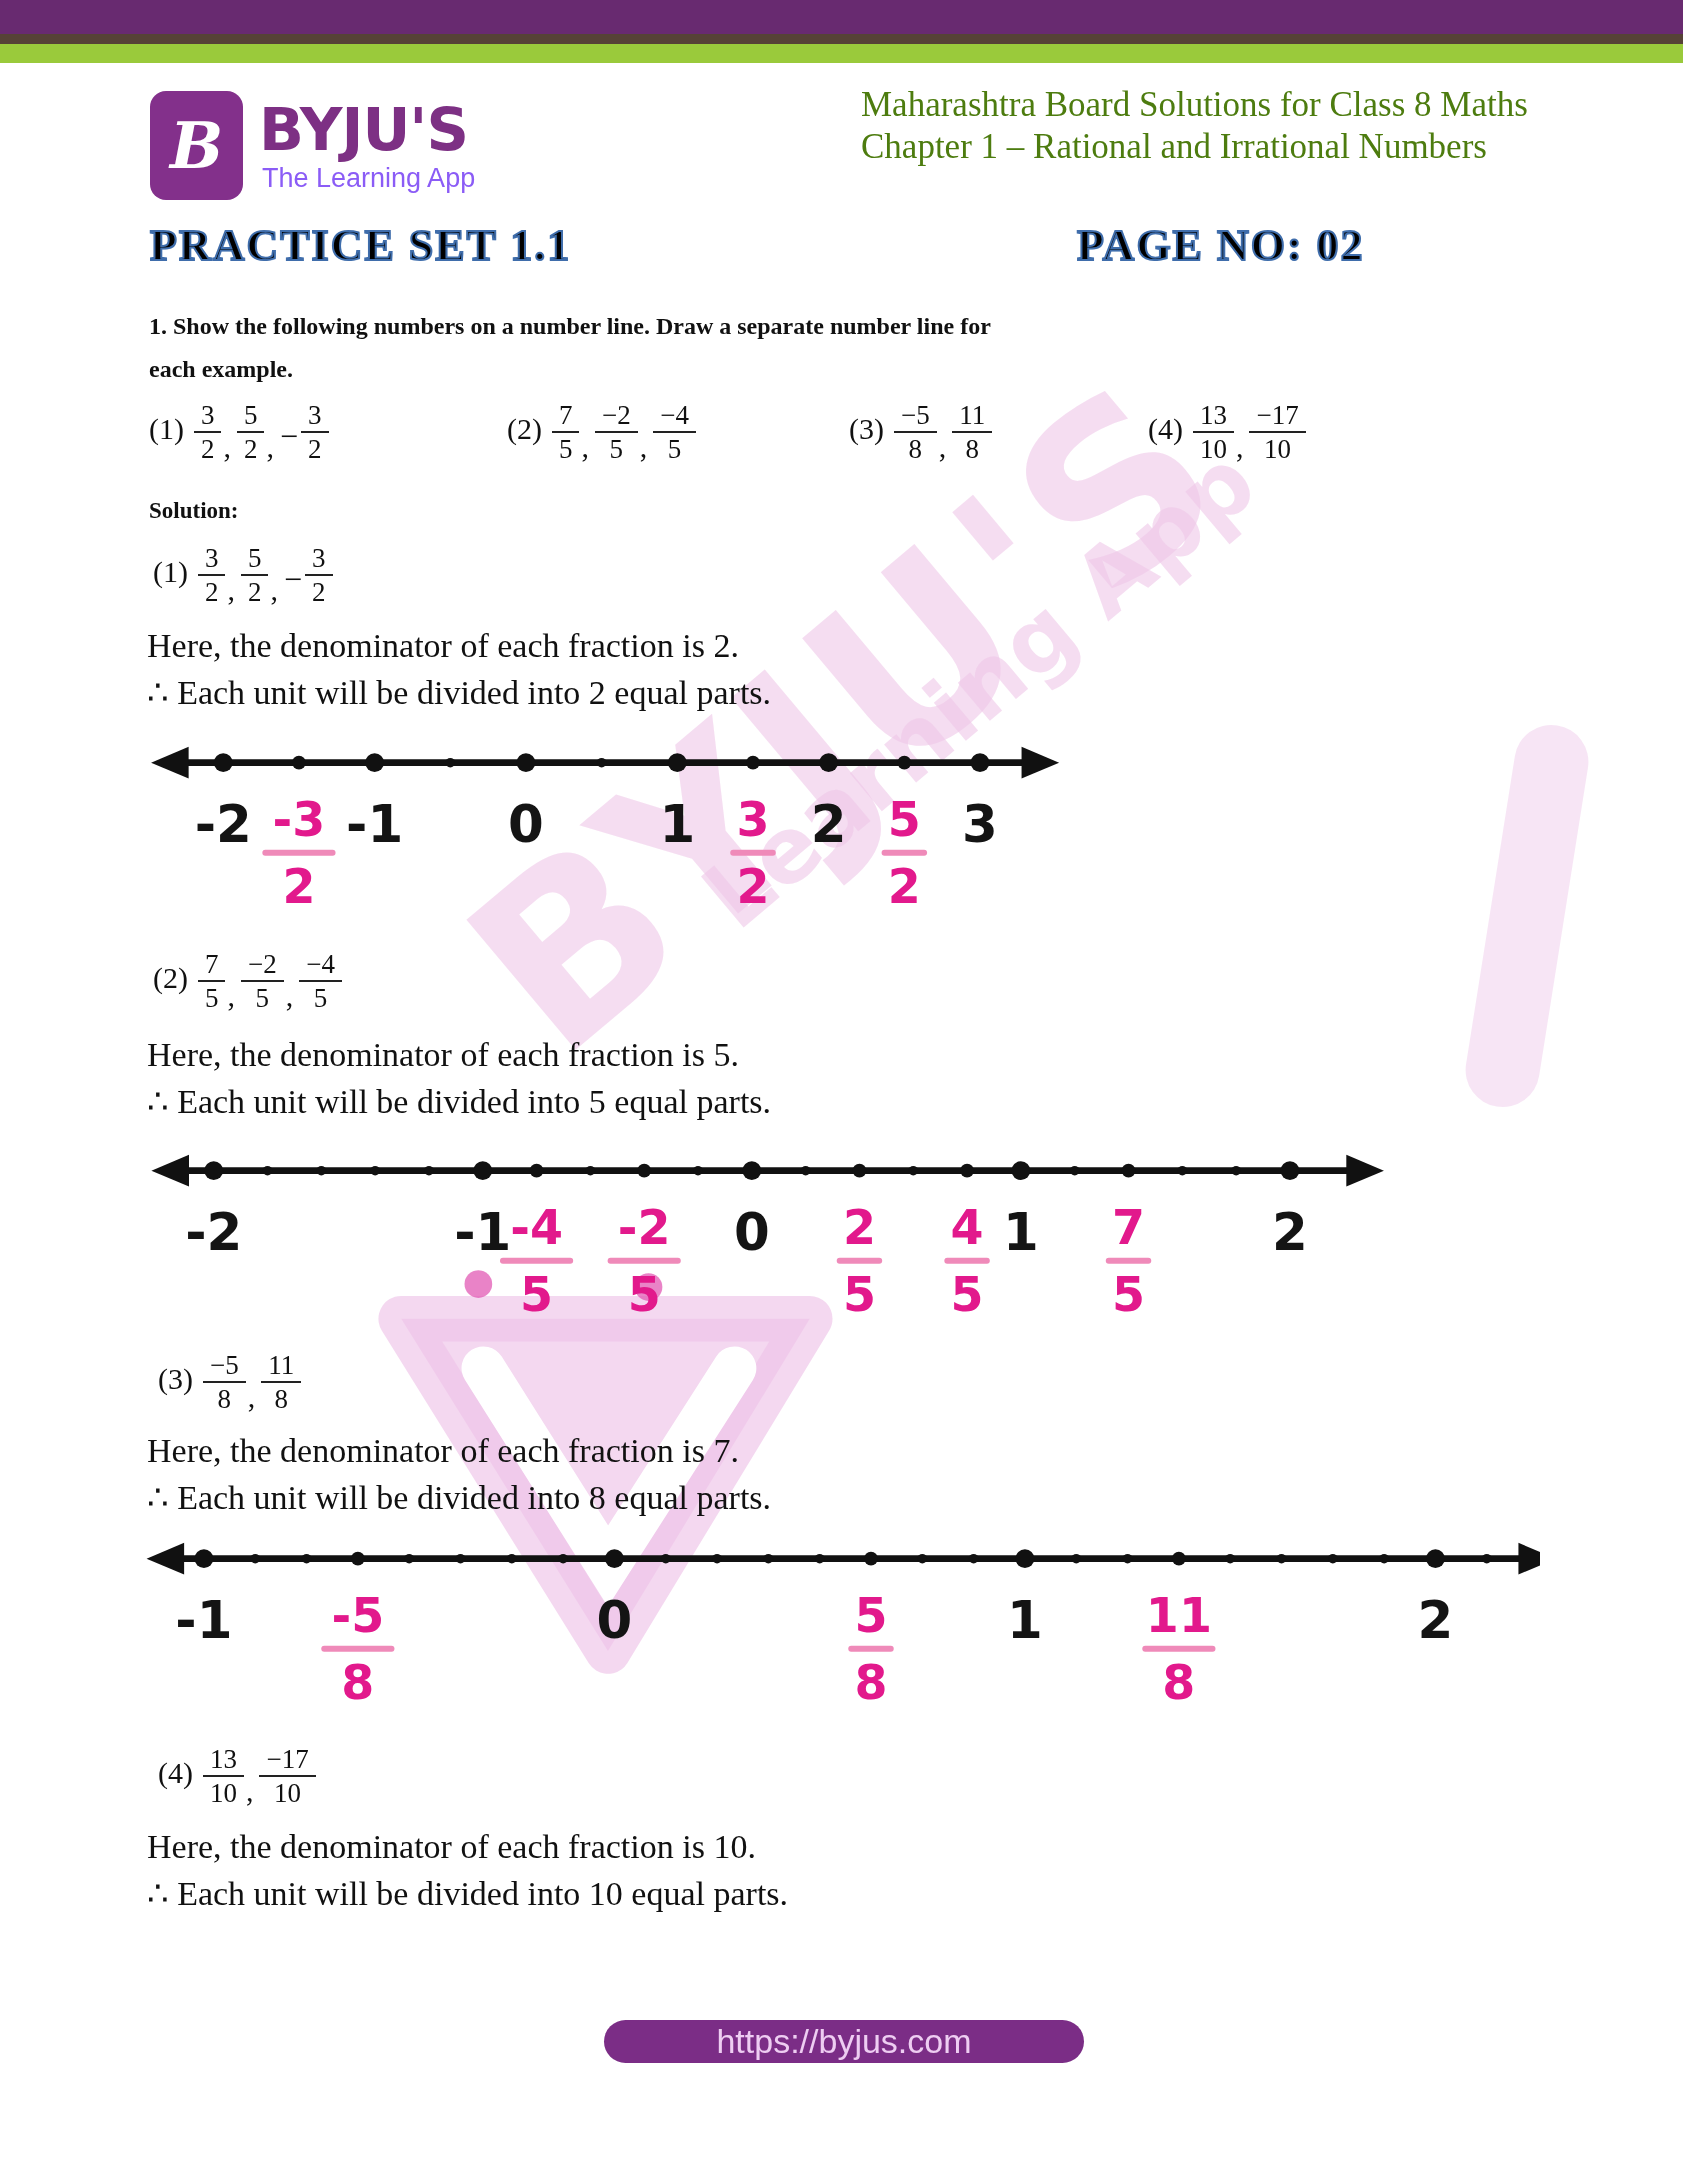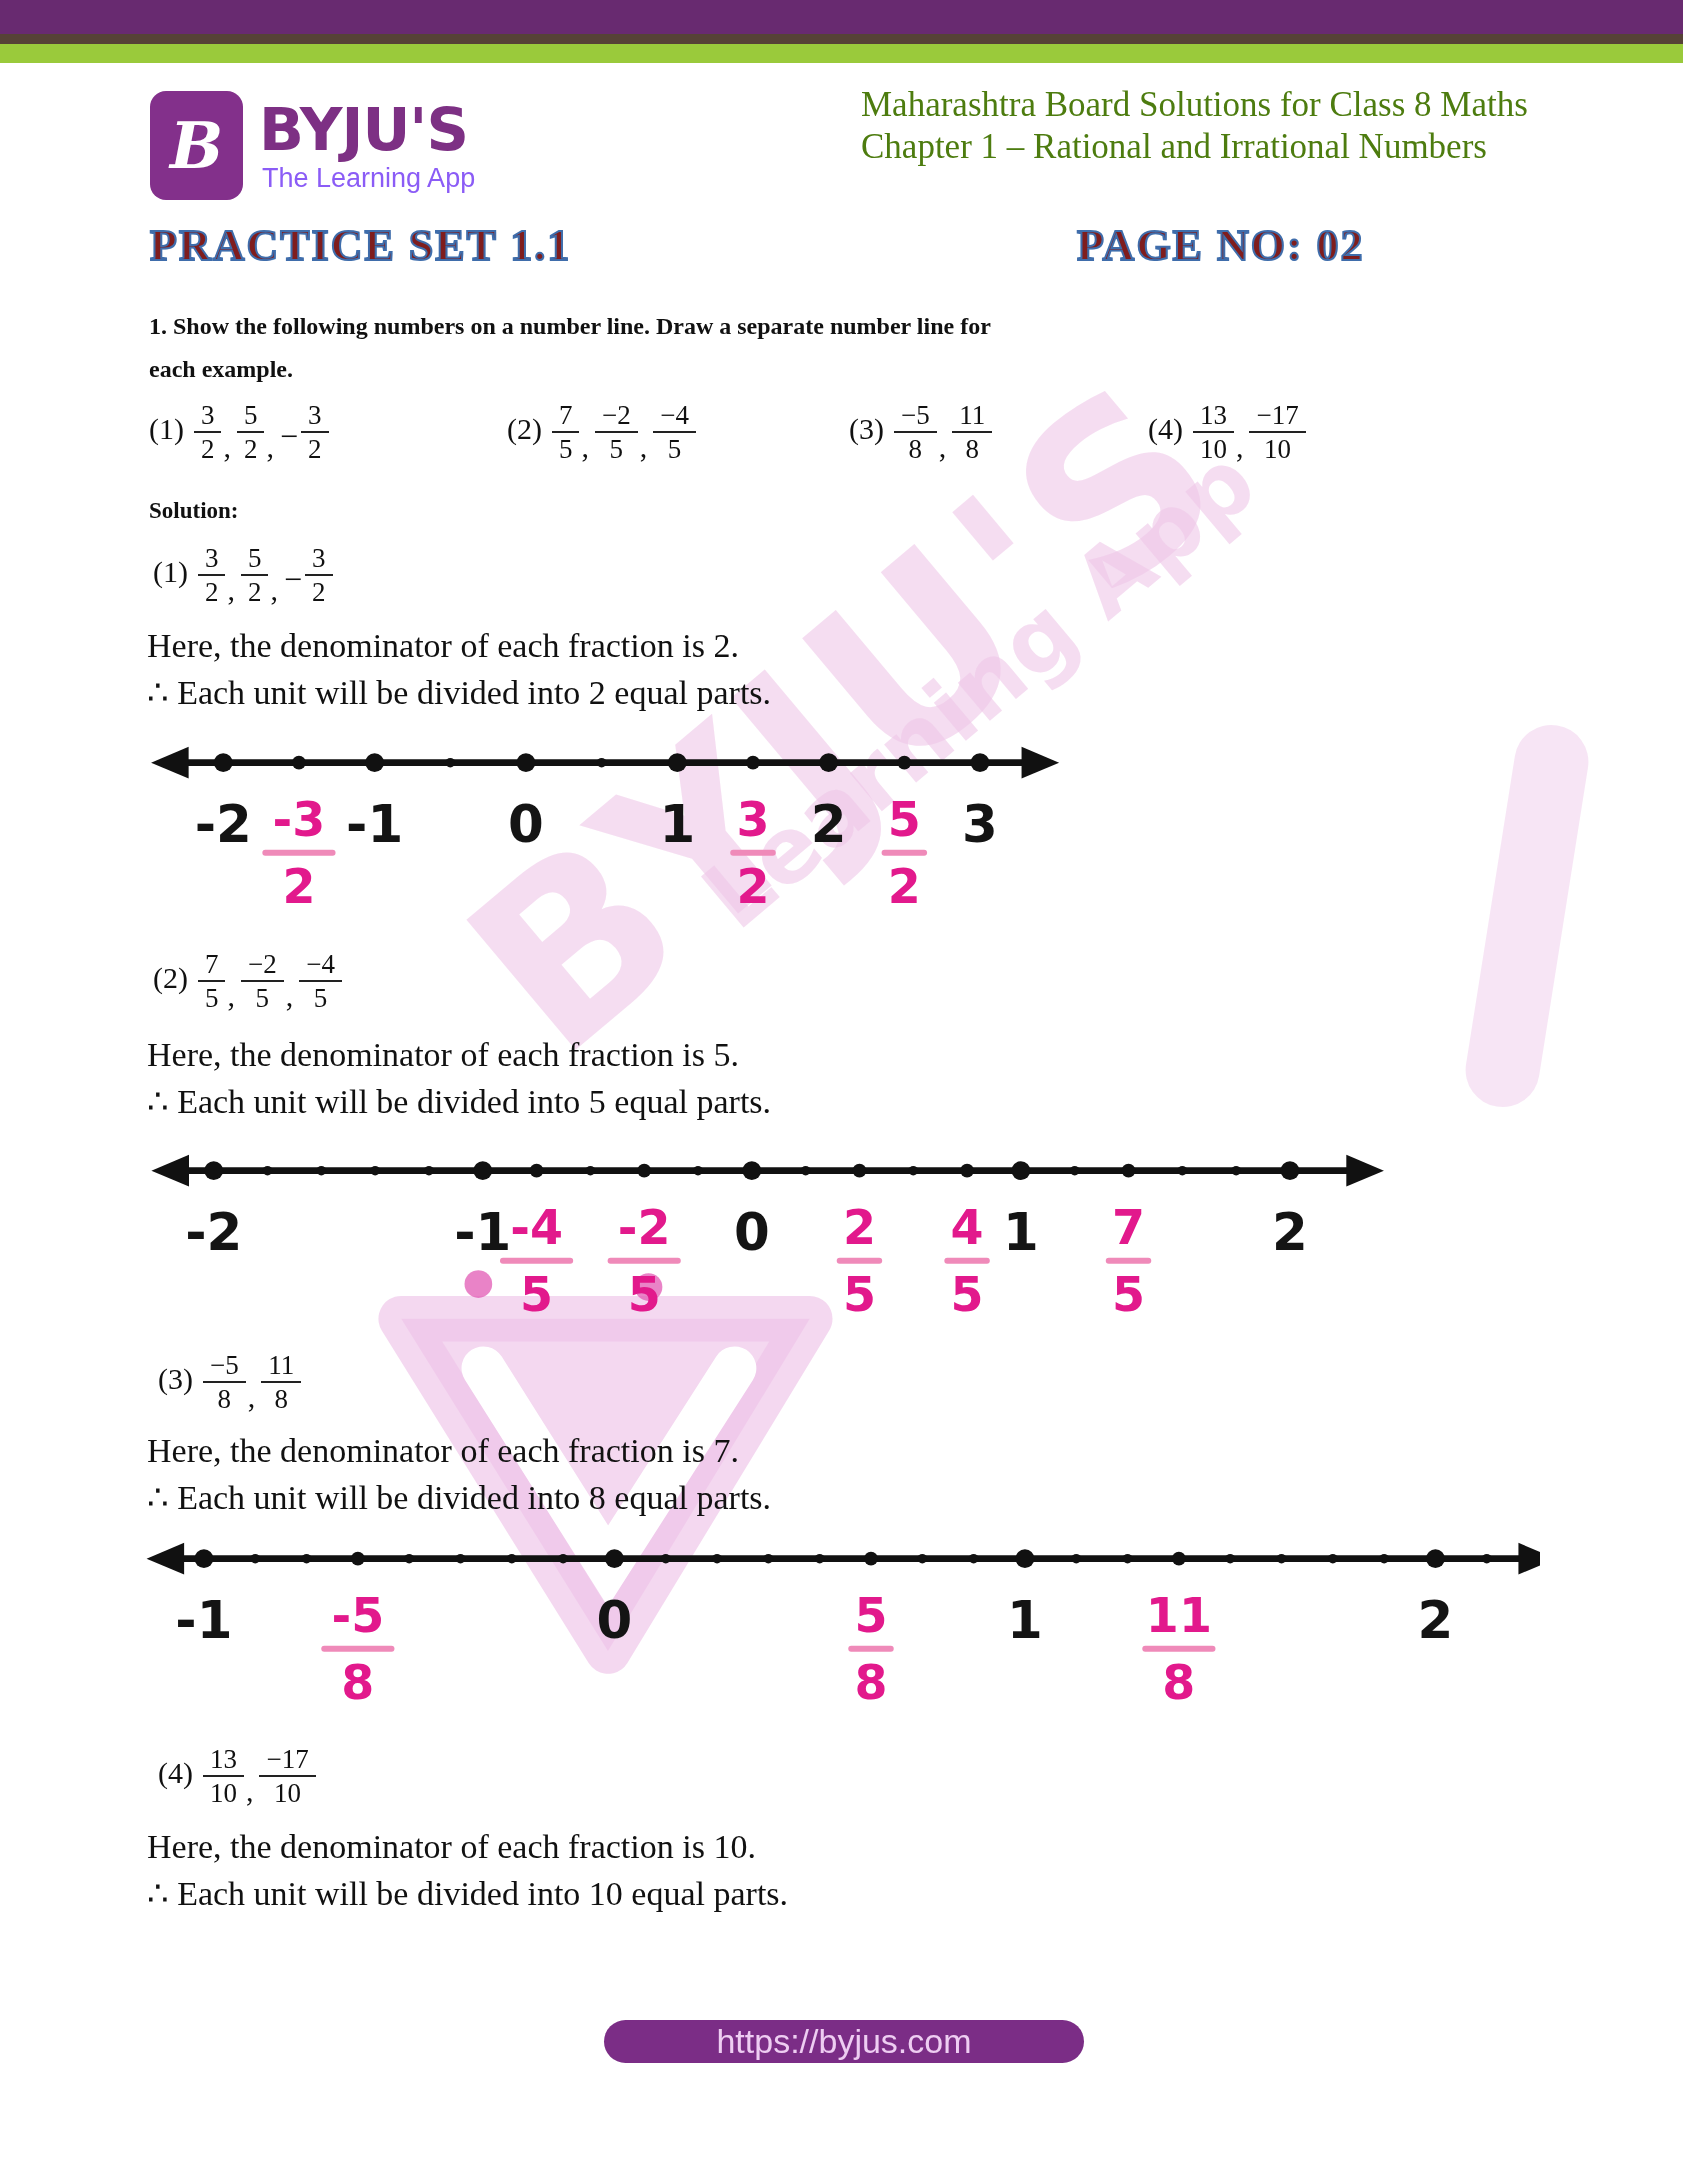--- a/index.html
+++ b/index.html
@@ -14,21 +14,21 @@
              border-radius:16px;display:flex;align-items:center;justify-content:center;}
   .logo-tile span{color:#fff;font-family:"DejaVu Serif",serif;font-style:italic;font-weight:bold;font-size:63px;}
   .logo-word{position:absolute;left:259px;top:95px;font-family:"DejaVu Sans","Liberation Sans",sans-serif;
              font-weight:bold;font-size:59px;letter-spacing:-1px;color:#7d3084;}
   .logo-tag{position:absolute;left:262px;top:163px;font-family:"Liberation Sans",sans-serif;
             font-size:27px;color:#8b5cf6;}
   .doc-title{position:absolute;left:861px;width:772px;font-size:35px;line-height:42px;color:#4d7c0f;}
   .doc-title.l1{top:84px;} .doc-title.l2{top:126px;}
   
   .fancy{position:absolute;top:220px;font-family:"Liberation Serif",serif;font-weight:bold;font-size:44px;
-         letter-spacing:2px;color:#7f1d1d;-webkit-text-stroke:2px #3f6dab;
+         letter-spacing:2px;color:#000000;-webkit-text-stroke:2px #3f6dab;
          text-shadow:1px 1px 0 #c9d9ec;}
   .fancy.ps{left:150px;} .fancy.pn{left:1077px;}
   .qline{position:absolute;left:149px;font-weight:bold;font-size:24px;}
   .qline.l1{top:313px;} .qline.l2{top:356px;}
   
   .fr-row{position:absolute;display:inline-flex;align-items:flex-start;}
   .part-label{font-size:30px;padding-top:18px;margin-right:10px;}
   .frac{display:inline-flex;flex-direction:column;align-items:center;font-size:27px;line-height:30px;padding-top:6px;}
   .frac .n{padding:0 7px 1px 7px;border-bottom:2px solid #222;}
   .frac .d{padding-top:1px;}

